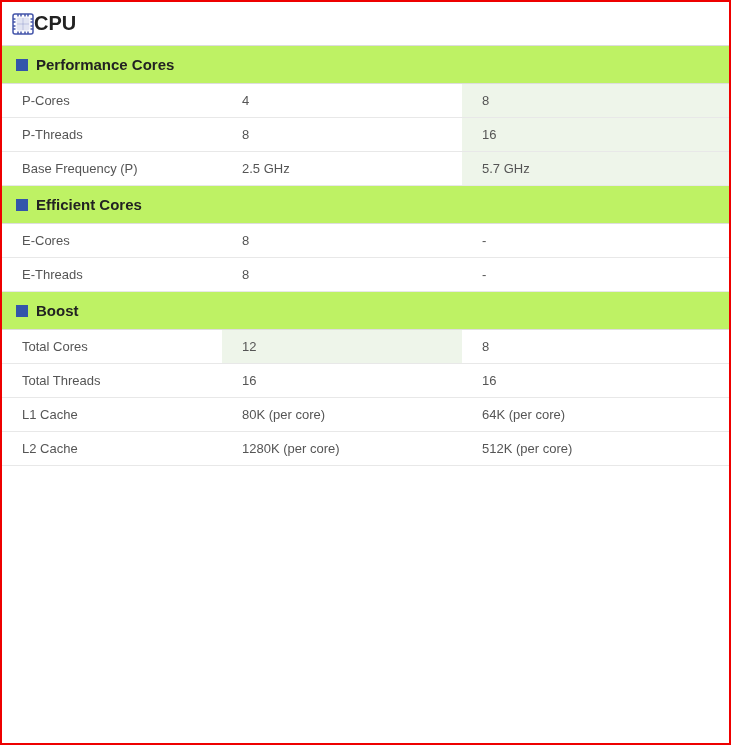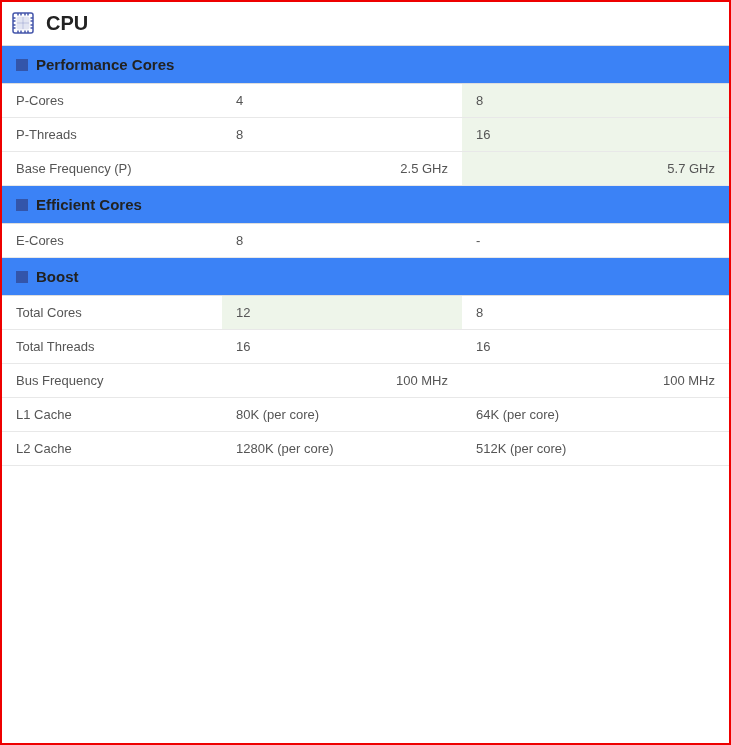--- a/index.html
+++ b/index.html
@@ -17,24 +17,24 @@
     .container {
       width: 731px;
       min-height: 745px;
       border: 2px solid #e00;
       background: #fff;
       padding: 0;
     }
 
     .header {
       display: flex;
-      align-items: flex-start;
+      align-items: center;
       padding: 10px 14px 10px 10px;
       border-bottom: 1px solid #ddd;
-      gap: 12px;
+      gap: 0;
     }
 
     .cpu-icon {
       width: 22px;
       height: 22px;
       display: inline-flex;
       align-items: center;
       justify-content: center;
     }
 
@@ -46,21 +46,21 @@
     .header-title {
       font-size: 20px;
       font-weight: bold;
       color: #222;
     }
 
     .section-header {
       display: flex;
       align-items: center;
       padding: 10px 14px;
-      background: #3b82f6;
+      background: #bef264;
       border-bottom: 1px solid #ddd;
       gap: 8px;
     }
 
     .section-indicator {
       width: 12px;
       height: 12px;
       background: #3355aa;
       display: inline-block;
       flex-shrink: 0;
@@ -75,21 +75,21 @@
     table {
       width: 100%;
       border-collapse: collapse;
     }
 
     tr {
       border-bottom: 1px solid #e8e8e8;
     }
 
     td {
-      padding: 9px 14px;
+      padding: 9px 20px;
       color: #444;
       vertical-align: middle;
     }
 
     td:first-child {
       width: 220px;
       color: #555;
     }
 
     td:nth-child(2) {
@@ -100,21 +100,20 @@
     td:nth-child(3) {
       color: #555;
     }
 
     .highlight-green {
       background-color: #eef5ea;
     }
 
     .value-blue {
       color: #3377cc;
-      text-align: right;
     }
 
     .dash {
       color: #888;
     }
   </style>
 </head>
 <body>
 
 <div class="container">
@@ -182,20 +181,25 @@
     <span class="section-title">Efficient Cores</span>
   </div>
 
   <table>
     <tbody id="eff-tbody">
         <tr>
           <td>E-Cores</td>
           <td>8</td>
           <td class="dash">-</td>
         </tr>
+        <tr>
+          <td>E-Threads</td>
+          <td>8</td>
+          <td class="dash">-</td>
+        </tr>
       </tbody>
   </table>
 
   <div class="section-header">
     <span class="section-indicator"></span>
     <span class="section-title">Boost</span>
   </div>
 
   <table>
     <tbody id="total-tbody">
@@ -203,25 +207,20 @@
           <td>Total Cores</td>
           <td class="highlight-green">12</td>
           <td>8</td>
         </tr>
         <tr>
           <td>Total Threads</td>
           <td>16</td>
           <td>16</td>
         </tr>
         <tr>
-          <td>Bus Frequency</td>
-          <td class="value-blue">100 MHz</td>
-          <td class="value-blue">100 MHz</td>
-        </tr>
-        <tr>
           <td>L1 Cache</td>
           <td>80K (per core)</td>
           <td>64K (per core)</td>
         </tr>
         <tr>
           <td>L2 Cache</td>
           <td>1280K (per core)</td>
           <td>512K (per core)</td>
         </tr>
       </tbody>

